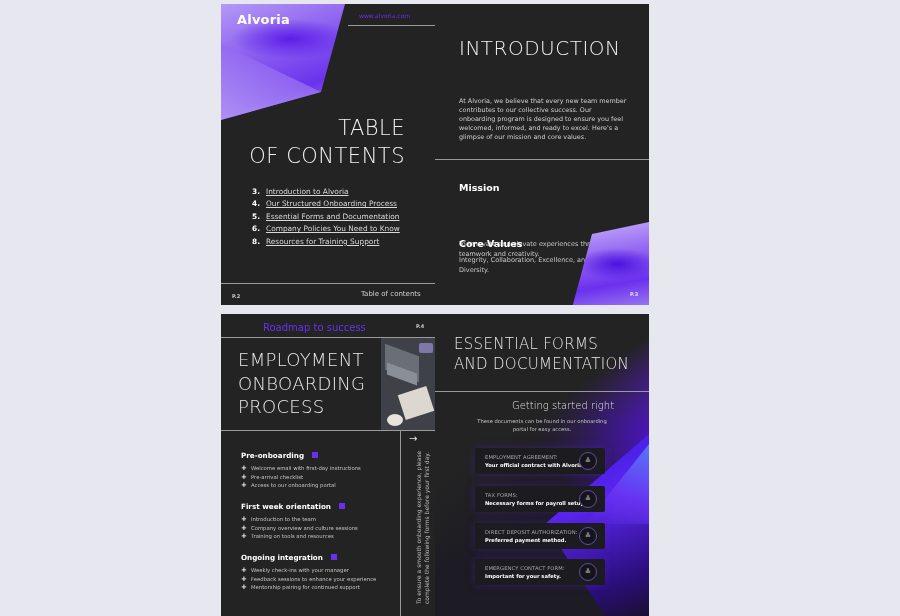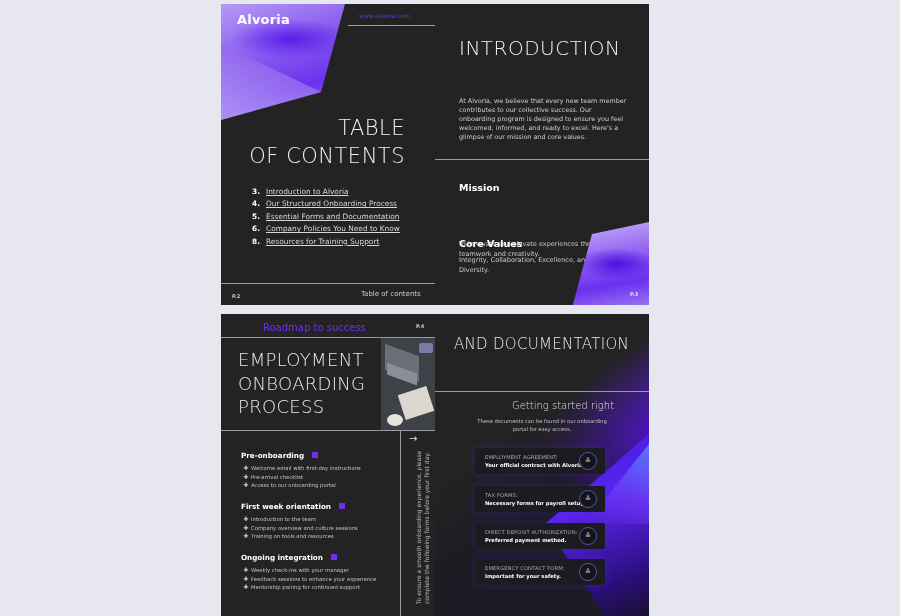--- a/index.html
+++ b/index.html
@@ -50,21 +50,21 @@
   
   .roadmap { position: absolute; left: 18px; top: 8px; color: #6b2ff0; font-size: 10px; margin-left: 24px; }
   .structured-title { position: absolute; left: 17px; top: 34px; color: #eaeaea; font-size: 18px; font-weight: 300; line-height: 23.5px; letter-spacing: 0.3px; }
   .photo { position: absolute; left: 160px; top: 24px; width: 54px; height: 92px; overflow: hidden; background: #3e4148; }
   .photo .laptop { position: absolute; left: 4px; top: 12px; width: 34px; height: 26px; background: #6a6e77; transform: skewY(20deg); }
   .photo .keys { position: absolute; left: 6px; top: 30px; width: 30px; height: 12px; background: #8a8e96; transform: skewY(20deg); }
   .photo .notebook { position: absolute; left: 20px; top: 52px; width: 30px; height: 26px; background: #dcd8cf; transform: rotate(-18deg); }
   .photo .cup { position: absolute; left: 6px; top: 76px; width: 16px; height: 12px; border-radius: 50%; background: #e8e4dc; }
   .photo .pad { position: absolute; left: 38px; top: 5px; width: 14px; height: 10px; background: #7c79a8; border-radius: 2px; }
 
-  .stage { position: absolute; left: 20px; text-align: center; }
+  .stage { position: absolute; left: 20px; }
   .stage-h { display: flex; align-items: center; color: #fff; font-size: 7.2px; font-weight: bold; height: 10px; }
   .stage-badge { display: inline-block; width: 6px; height: 6px; background: #6b2ff0; margin-left: 8px; }
   .stage-items { list-style: none; margin-top: 4px; }
   .stage-items li { display: flex; align-items: center; color: #c4c4c4; font-size: 5.3px; height: 8.5px; }
   .plus { width: 10px; color: #fff; font-size: 7px; font-weight: bold; }
 
   .arrow { position: absolute; left: 188px; top: 119px; color: #e5e5e5; font-size: 10px; }
   .vertical-note { position: absolute; left: 194px; top: 290px; width: 160px; transform: rotate(-90deg); transform-origin: 0 0; color: #bdbdbd; font-size: 6px; line-height: 8px; }
 
   
@@ -230,20 +230,21 @@
 
     <div class="arrow">→</div>
     <div class="vertical-note">To ensure a smooth onboarding experience, please complete the following forms before your first day.</div>
   </div>
 
   <div class="page right">
     <div class="p5-bg"></div>
     <div class="p5-wedge"></div>
     <div class="p5-wedge2"></div>
     <div class="forms-title">
+      <div>ESSENTIAL FORMS</div>
       <div>AND DOCUMENTATION</div>
     </div>
     <div class="hr" style="left:0; top:77px; width:214px;"></div>
     <div class="getting">Getting started right</div>
     <div class="getting-sub">These documents can be found in our onboarding portal for easy access.</div>
 
     <div class="form-card" style="top:134px;">
       <div class="form-label">EMPLOYMENT AGREEMENT:</div>
       <div class="form-desc">Your official contract with Alvoria.</div>
       <div class="form-icon">≚</div>

